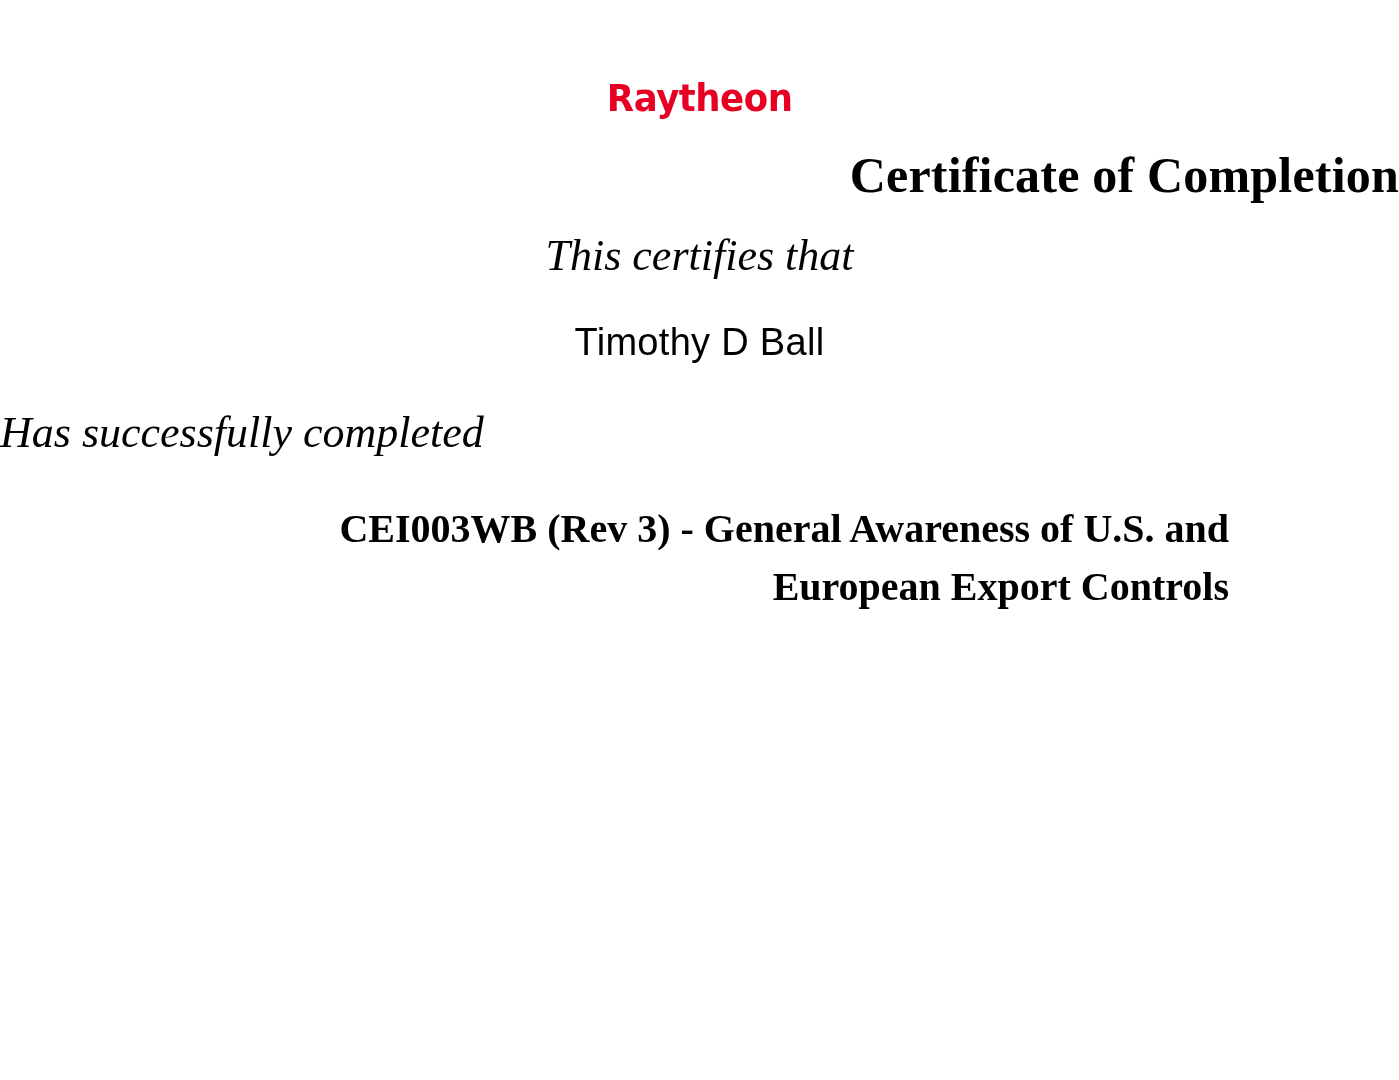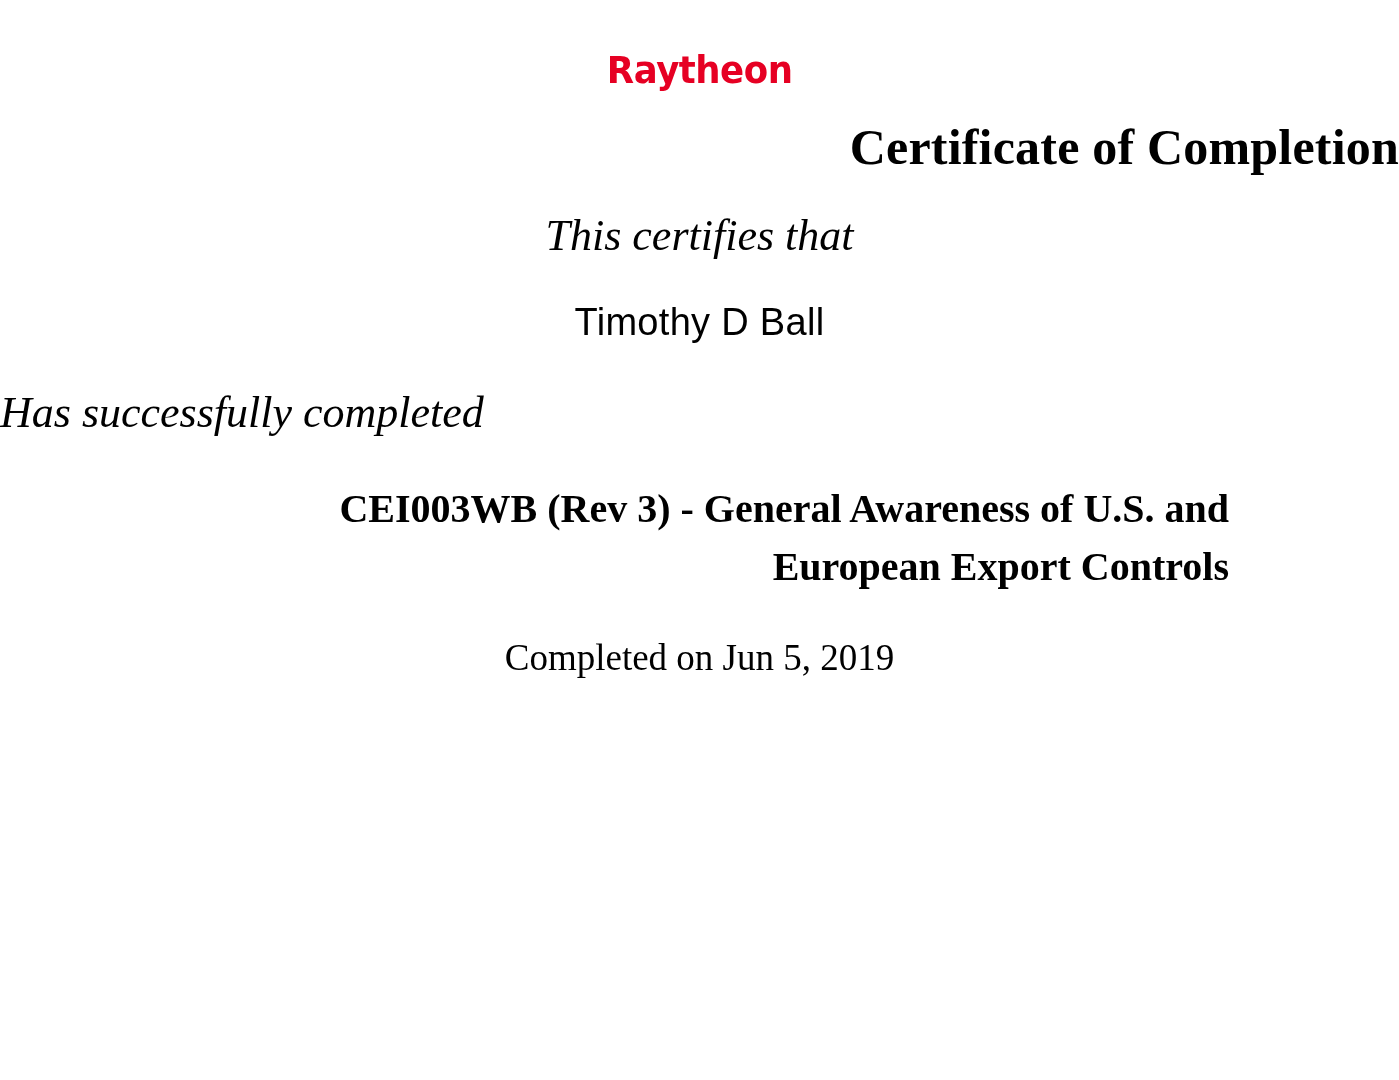--- a/index.html
+++ b/index.html
@@ -13,21 +13,21 @@
     font-family: "Liberation Serif", serif;
     color: #000000;
     overflow: hidden;
   }
 
   .certificate {
     position: relative;
     width: 1399px;
     height: 1080px;
     box-sizing: border-box;
-    padding-top: 52px;
+    padding-top: 80px;
   }
 
   .logo-row {
     text-align: center;
     height: 46px;
   }
 
   .brand-logo {
     display: inline-block;
     font-family: "DejaVu Sans", sans-serif;
@@ -46,21 +46,21 @@
     font-size: 50px;
     margin-top: 20px;
     letter-spacing: 0.2px;
   }
 
   .certifies {
     text-align: center;
     font-family: "Liberation Serif", serif;
     font-style: italic;
     font-size: 44px;
-    margin-top: 34px;
+    margin-top: 26px;
   }
 
   .recipient {
     text-align: center;
     font-family: "Liberation Sans", sans-serif;
     font-size: 38px;
     margin-top: 40px;
     letter-spacing: 0.3px;
   }
 
@@ -119,16 +119,15 @@
   <div class="title">Certificate of Completion</div>
 
   <div class="certifies">This certifies that</div>
 
   <div class="recipient">Timothy D Ball</div>
 
   <div class="completed-phrase">Has successfully completed</div>
 
   <div class="course">CEI003WB (Rev 3) - General Awareness of U.S. and European Export Controls</div>
 
-  <div class="completion-date">Completed on Jun 5, 2019</div>
 
 
 </div>
 
 </body></html>

